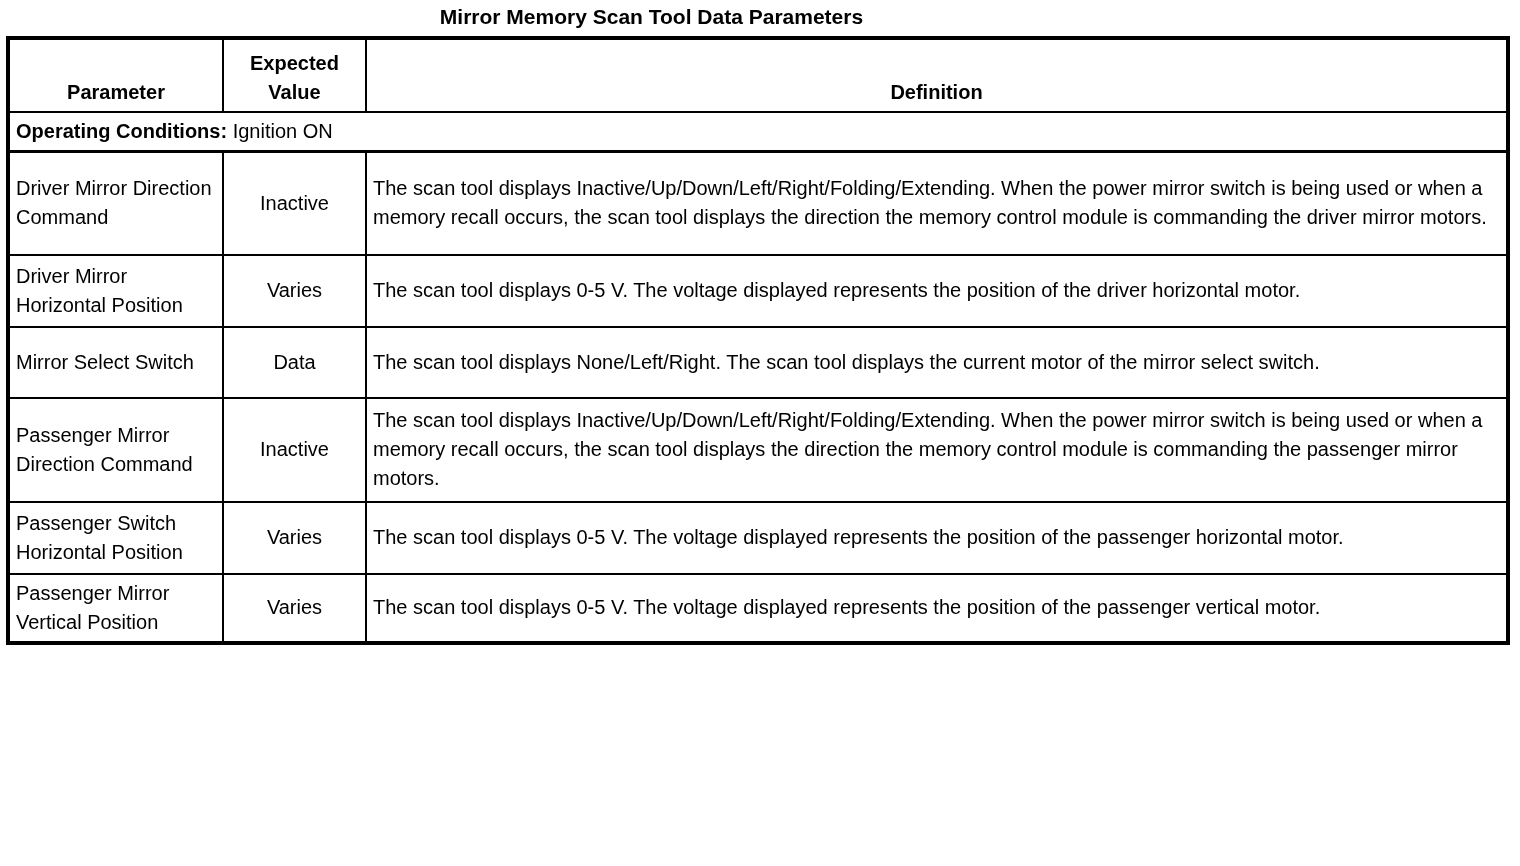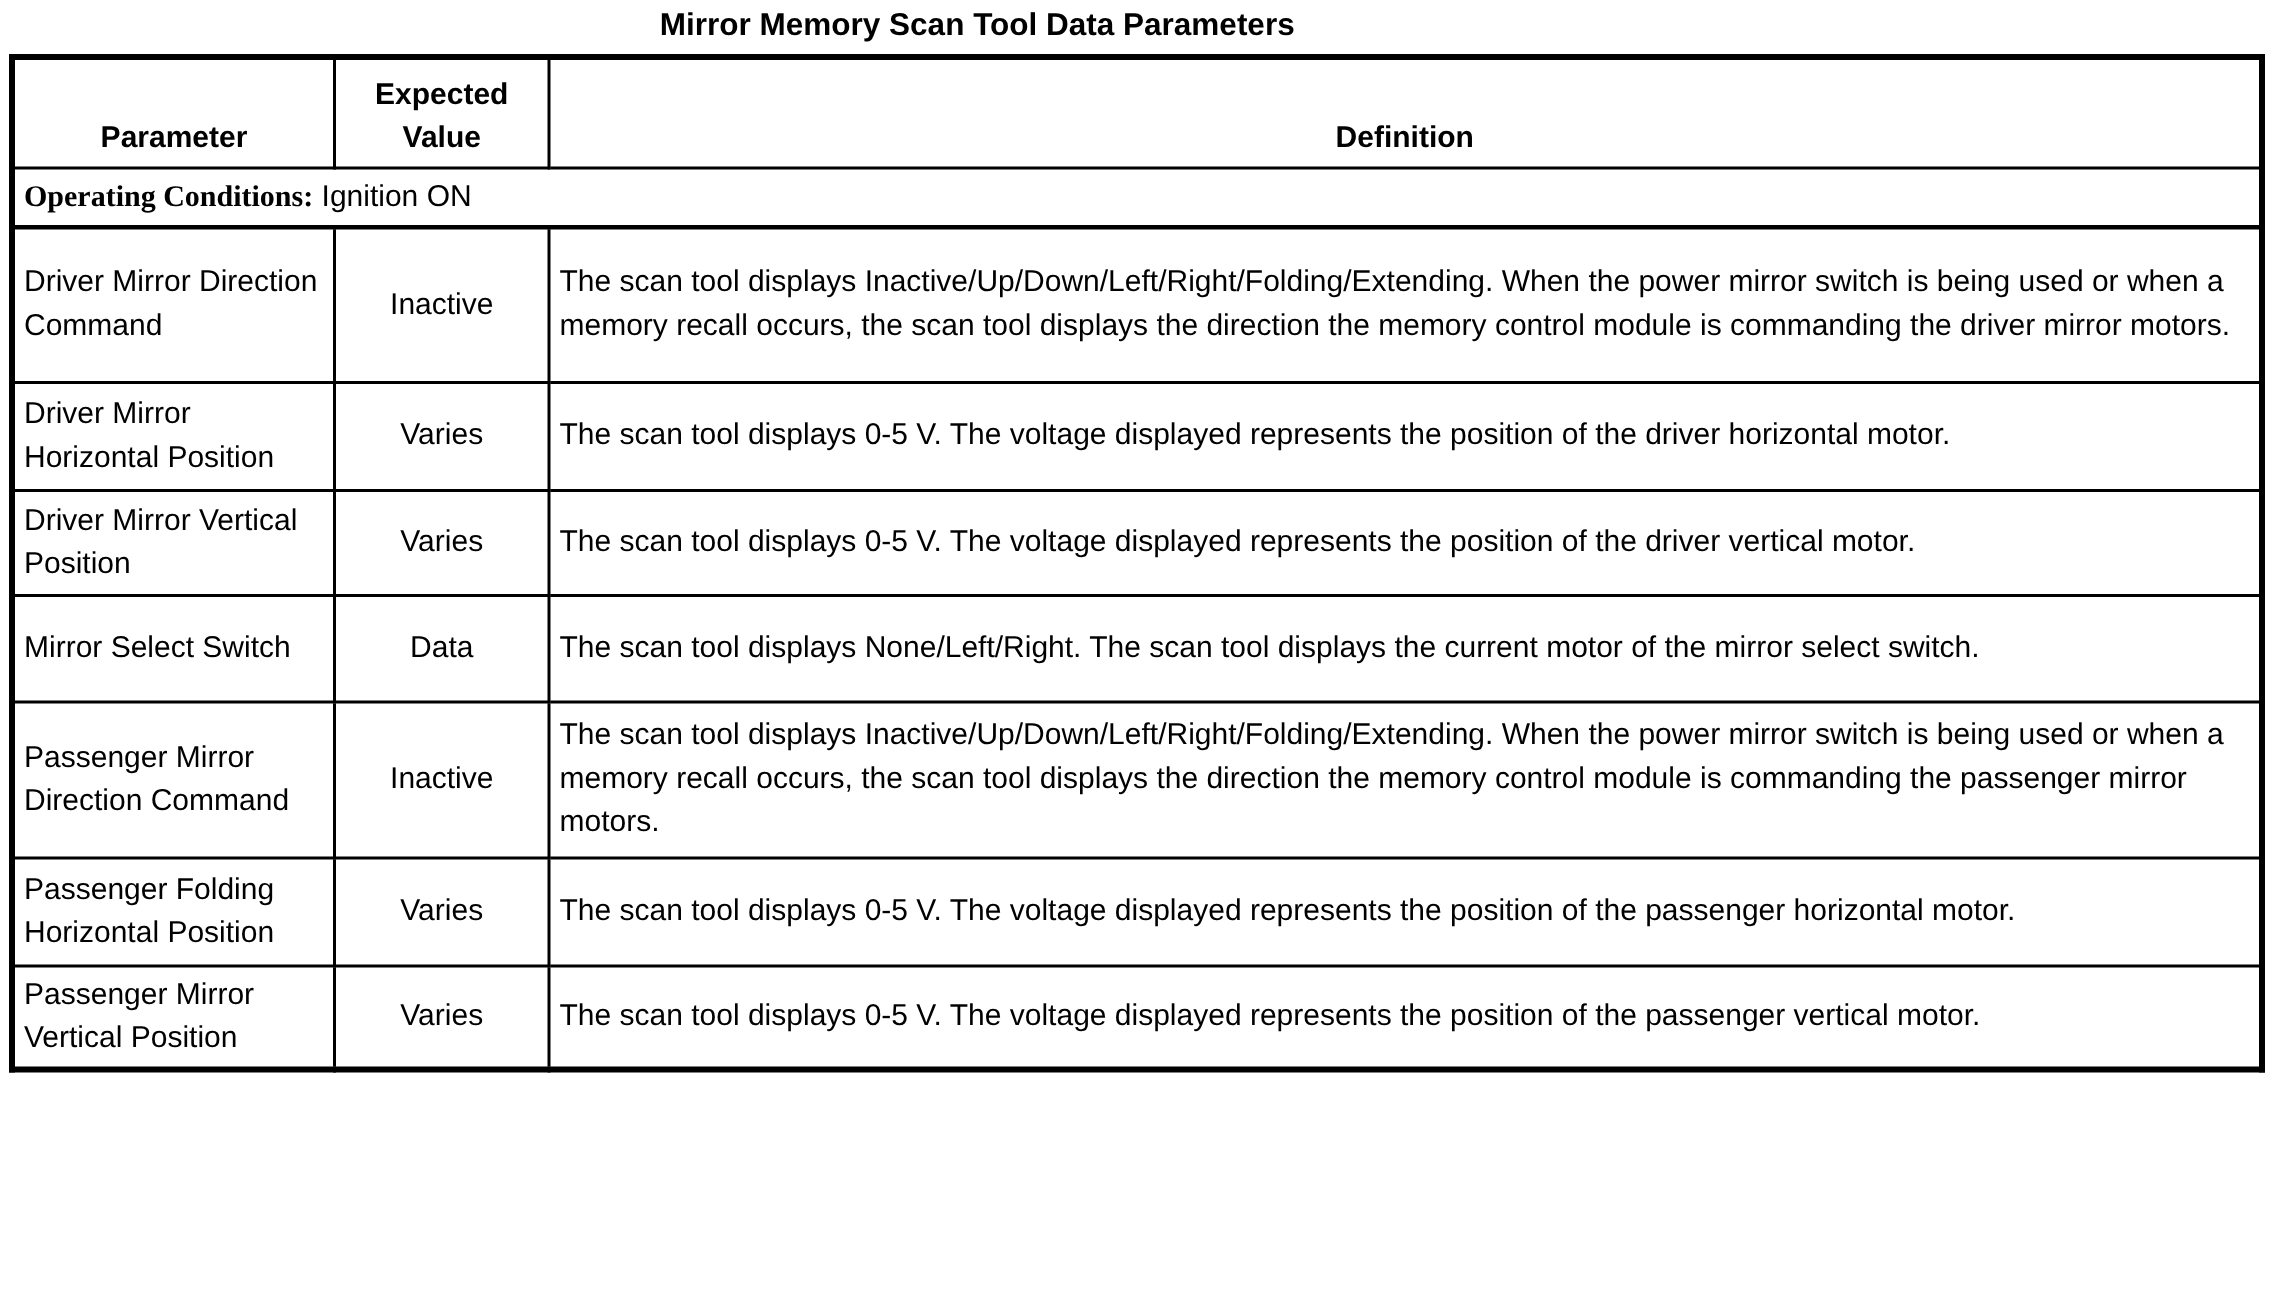--- a/index.html
+++ b/index.html
@@ -64,21 +64,21 @@
     text-align: left;
     vertical-align: middle;
     padding-left: 7px;
     padding-right: 10px;
   }
   td.opcond-cell {
     text-align: left;
     vertical-align: middle;
     font-size: 21px;
   }
-  .opcond-label { font-weight: bold; font-family: Liberation Serif, serif; }
+  .opcond-label { font-weight: bold; }
 </style>
 </head>
 <body>
 
 <div class="page-title">Mirror Memory Scan Tool Data Parameters</div>
 
 <table class="params">
   <colgroup>
     <col style="width:215px">
     <col style="width:143px">
@@ -103,41 +103,36 @@
       <td class="expected-cell">Inactive</td>
       <td class="definition-cell">The scan tool displays Inactive/Up/Down/Left/Right/Folding/Extending. When the power mirror switch is being used or when a memory recall occurs, the scan tool displays the direction the memory control module is commanding the driver mirror motors.</td>
     </tr>
 
     <tr class="rh-tall2">
       <td class="param-cell">Driver Mirror Horizontal Position</td>
       <td class="expected-cell">Varies</td>
       <td class="definition-cell">The scan tool displays 0-5 V. The voltage displayed represents the position of the driver horizontal motor.</td>
     </tr>
 
-    <tr class="rh-short">
-      <td class="param-cell">Driver Mirror Vertical Position</td>
-      <td class="expected-cell">Varies</td>
-      <td class="definition-cell">The scan tool displays 0-5 V. The voltage displayed represents the position of the driver vertical motor.</td>
-    </tr>
 
 
     <tr class="rh-short2">
       <td class="param-cell">Mirror Select Switch</td>
       <td class="expected-cell">Data</td>
       <td class="definition-cell">The scan tool displays None/Left/Right. The scan tool displays the current motor of the mirror select switch.</td>
     </tr>
 
     <tr class="rh-tall3">
       <td class="param-cell">Passenger Mirror Direction Command</td>
       <td class="expected-cell">Inactive</td>
       <td class="definition-cell">The scan tool displays Inactive/Up/Down/Left/Right/Folding/Extending. When the power mirror switch is being used or when a memory recall occurs, the scan tool displays the direction the memory control module is commanding the passenger mirror motors.</td>
     </tr>
 
     <tr class="rh-tall2">
-      <td class="param-cell">Passenger Folding Horizontal Position</td>
+      <td class="param-cell">Passenger Switch Horizontal Position</td>
       <td class="expected-cell">Varies</td>
       <td class="definition-cell">The scan tool displays 0-5 V. The voltage displayed represents the position of the passenger horizontal motor.</td>
     </tr>
 
     <tr class="rh-short3">
       <td class="param-cell">Passenger Mirror Vertical Position</td>
       <td class="expected-cell">Varies</td>
       <td class="definition-cell">The scan tool displays 0-5 V. The voltage displayed represents the position of the passenger vertical motor.</td>
     </tr>
   </tbody>

